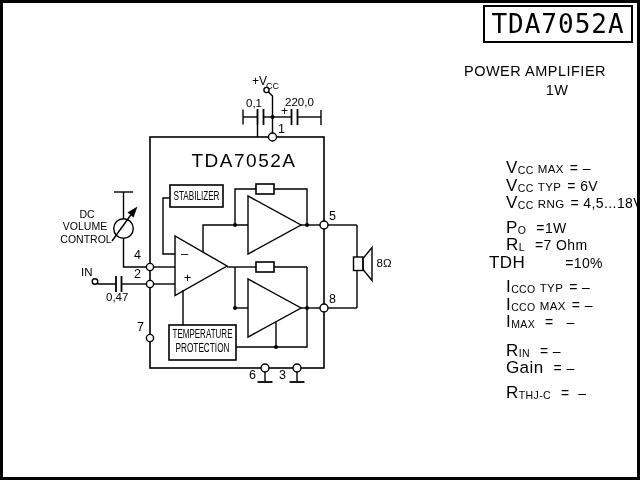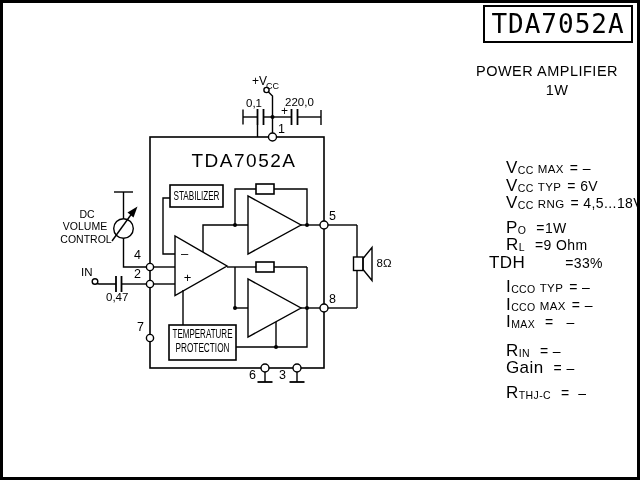--- a/index.html
+++ b/index.html
@@ -9,21 +9,21 @@
     font-family:"Liberation Sans",sans-serif;color:#000;
   }
   svg text{font-family:"Liberation Sans",sans-serif;fill:#000;}
   
   #chipbox{
     position:absolute;left:480px;top:2px;width:146px;height:34px;
     border:2px solid #000;text-align:center;
     font-family:"DejaVu Sans Mono",monospace;font-size:26px;line-height:34px;
     letter-spacing:1px;white-space:nowrap;
   }
-  #subtitle{position:absolute;left:468px;top:60px;width:152px;text-align:center;
+  #subtitle{position:absolute;left:456px;top:60px;width:152px;text-align:center;
     font-size:14.5px;letter-spacing:.5px;}
   #subtitle2{position:absolute;left:478px;top:79px;width:152px;text-align:center;
     font-size:14.5px;letter-spacing:.5px;}
   #specs{position:absolute;left:503px;top:155px;width:134px;}
   .srow{display:flex;align-items:baseline;height:17.5px;letter-spacing:.4px;white-space:nowrap;}
   .srow .a{font-size:17px;}
   .srow .b{font-size:10.5px;transform:translateY(1px);}
   .srow .c{font-size:11.5px;margin-left:4px;}
   .srow .d{font-size:14px;margin-left:6px;white-space:pre;}
   .g7{margin-top:7px;} .g11{margin-top:11px;} .outdent{margin-left:-17px;gap:10px;}
@@ -204,27 +204,27 @@
     <div class="srow g7">
         <span class="a">P</span>
         <span class="b">O</span>
         <span class="c"></span>
         <span class="d">=1W</span>
       </div>
     <div class="srow">
         <span class="a">R</span>
         <span class="b">L</span>
         <span class="c"></span>
-        <span class="d">=9 Ohm</span>
+        <span class="d">=7 Ohm</span>
       </div>
     <div class="srow outdent">
         <span class="a">TDH</span>
         <span class="b"></span>
         <span class="c"></span>
-        <span class="d">=33%</span>
+        <span class="d">=10%</span>
       </div>
     <div class="srow g7">
         <span class="a">I</span>
         <span class="b">CCO</span>
         <span class="c">TYP</span>
         <span class="d">= –</span>
       </div>
     <div class="srow">
         <span class="a">I</span>
         <span class="b">CCO</span>

